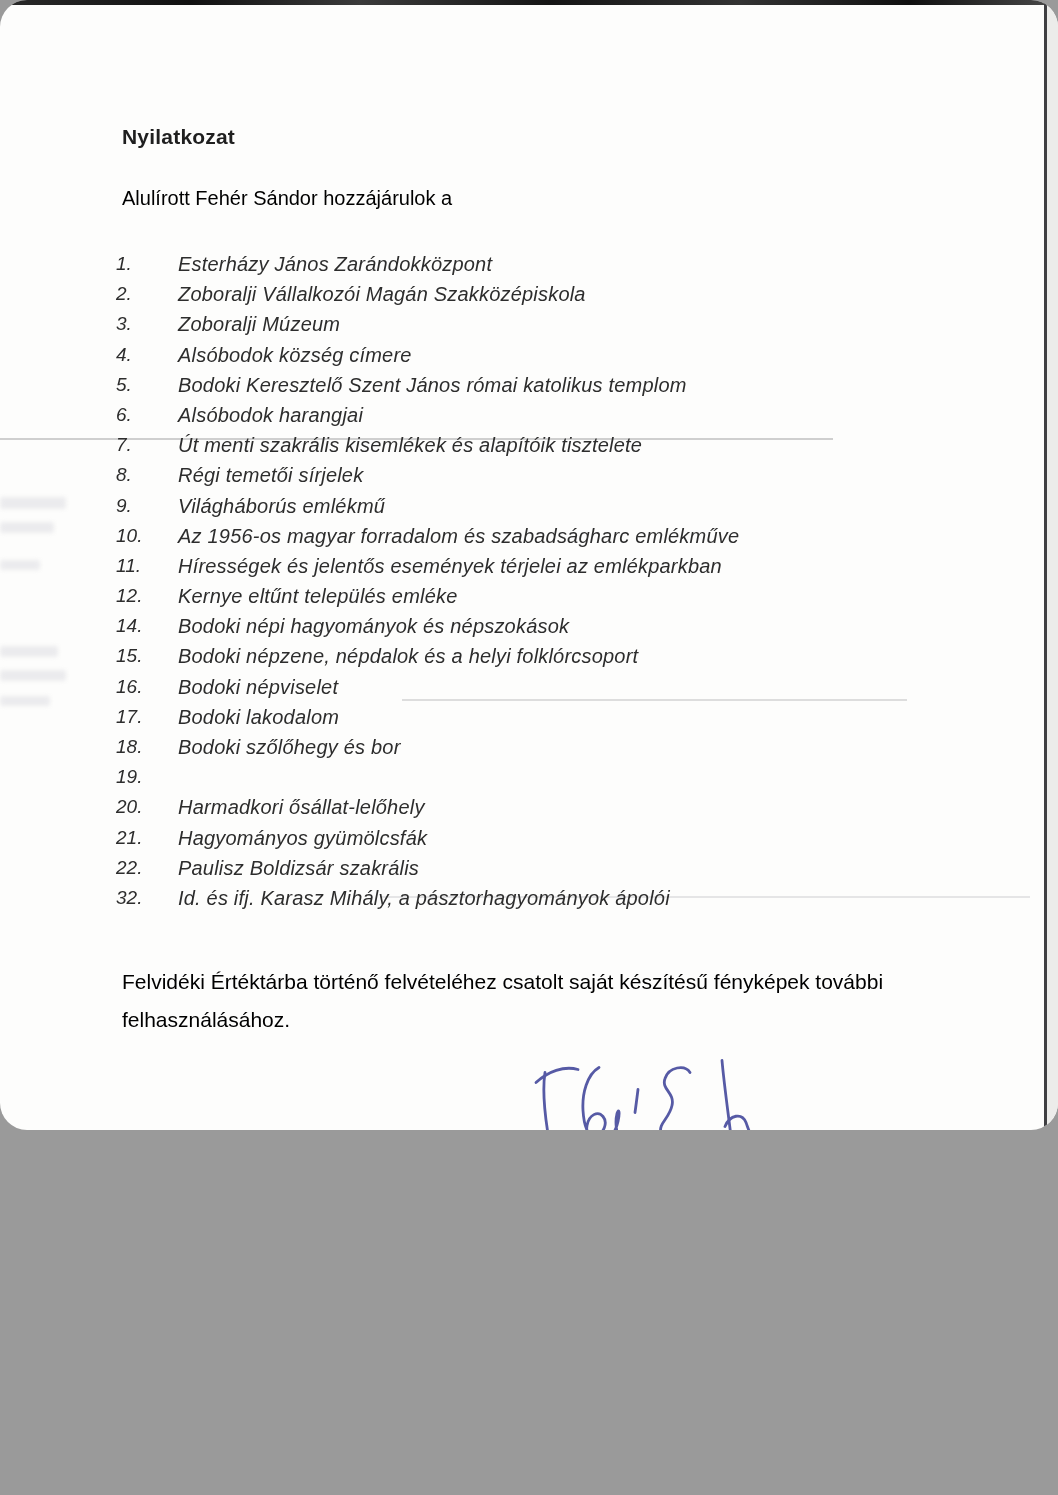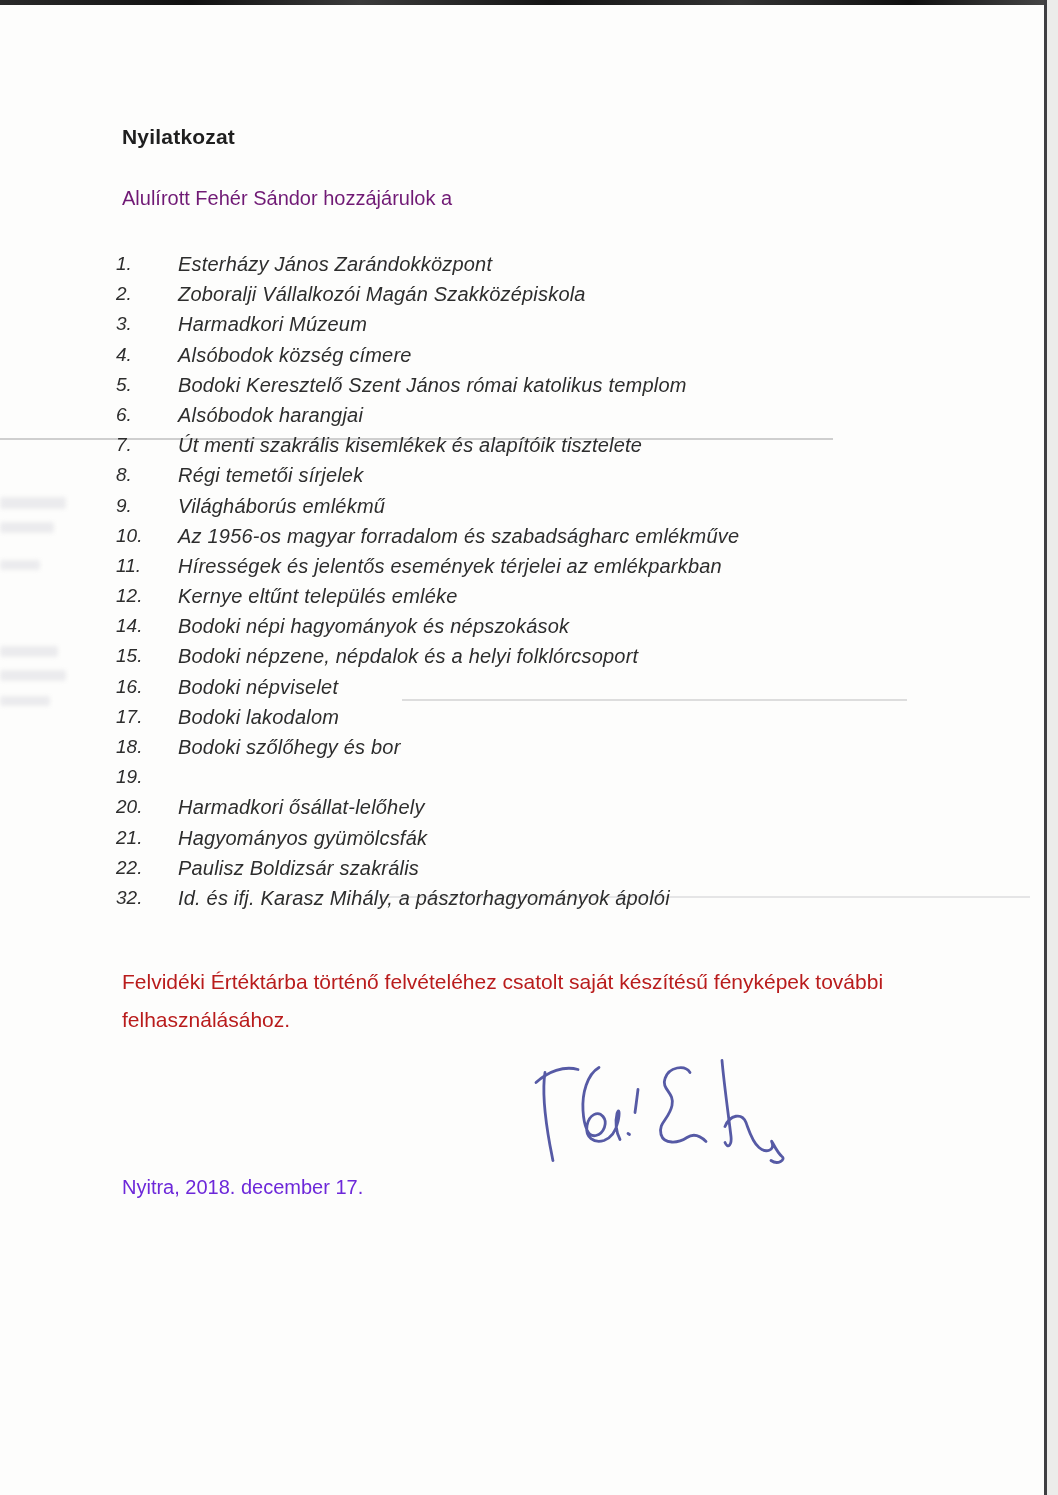--- a/index.html
+++ b/index.html
@@ -1,23 +1,24 @@
 <!DOCTYPE html>
 <html><head>
 <meta charset="utf-8">
 <style>
   html,body{margin:0;padding:0;background:#9a9a9a;}
   .page{
     position:relative;
-    width:1058px;height:1495px;
+    width:1058px;height:1130px;
     margin:0 auto;
     background:#fdfdfc;
     overflow:hidden;
     font-family:"Liberation Sans", sans-serif;
     color:#2e2e2e;
+    border-radius:27px;
   }
   
   .scan-top-band{
     position:absolute;left:0;top:0;width:100%;height:5px;
     background:linear-gradient(90deg,#2a2a2a 0%,#111 18%,#3b3b3b 34%,#151515 52%,#333 70%,#101010 86%,#4a4a4a 100%);
   }
   .scan-right-line{
     position:absolute;top:0;left:1044px;width:3px;height:100%;
     background:#3f3f42;
   }
@@ -32,32 +33,32 @@
   .ghost{
     position:absolute;background:#e7e7ea;border-radius:3px;filter:blur(2px);opacity:.8;
   }
   
   .title{
     position:absolute;left:122px;top:125px;
     font-size:21px;font-weight:bold;color:#1f1f1f;letter-spacing:.2px;
   }
   .intro{
     position:absolute;left:122px;top:187px;
-    font-size:20px;color:#701a75;
+    font-size:20px;color:#000000;
   }
   .numbered-list{
     position:absolute;left:116px;top:249px;width:880px;
     font-style:italic;font-size:20px;color:#2d2d2d;
   }
   .item-row{display:flex;height:30.2px;line-height:30.2px;white-space:nowrap;}
   .item-num{width:62px;flex:0 0 62px;font-size:19px;}
   .item-text{letter-spacing:.2px;}
   .closing{
     position:absolute;left:122px;top:963px;width:852px;
-    font-size:21px;line-height:38px;color:#b91c1c;
+    font-size:21px;line-height:38px;color:#000000;
   }
   .signature{
     position:absolute;left:528px;top:1052px;width:268px;height:138px;
   }
   .date-line{
     position:absolute;left:122px;top:1176px;
     font-size:20px;color:#6d28d9;
   }
 </style>
 </head>
@@ -86,21 +87,21 @@
       <div class="item-row">
         <span class="item-num">1.</span>
         <span class="item-text">Esterházy János Zarándokközpont</span>
       </div>
       <div class="item-row">
         <span class="item-num">2.</span>
         <span class="item-text">Zoboralji Vállalkozói Magán Szakközépiskola</span>
       </div>
       <div class="item-row">
         <span class="item-num">3.</span>
-        <span class="item-text">Harmadkori Múzeum</span>
+        <span class="item-text">Zoboralji Múzeum</span>
       </div>
       <div class="item-row">
         <span class="item-num">4.</span>
         <span class="item-text">Alsóbodok község címere</span>
       </div>
       <div class="item-row">
         <span class="item-num">5.</span>
         <span class="item-text">Bodoki Keresztelő Szent János római katolikus templom</span>
       </div>
       <div class="item-row">

